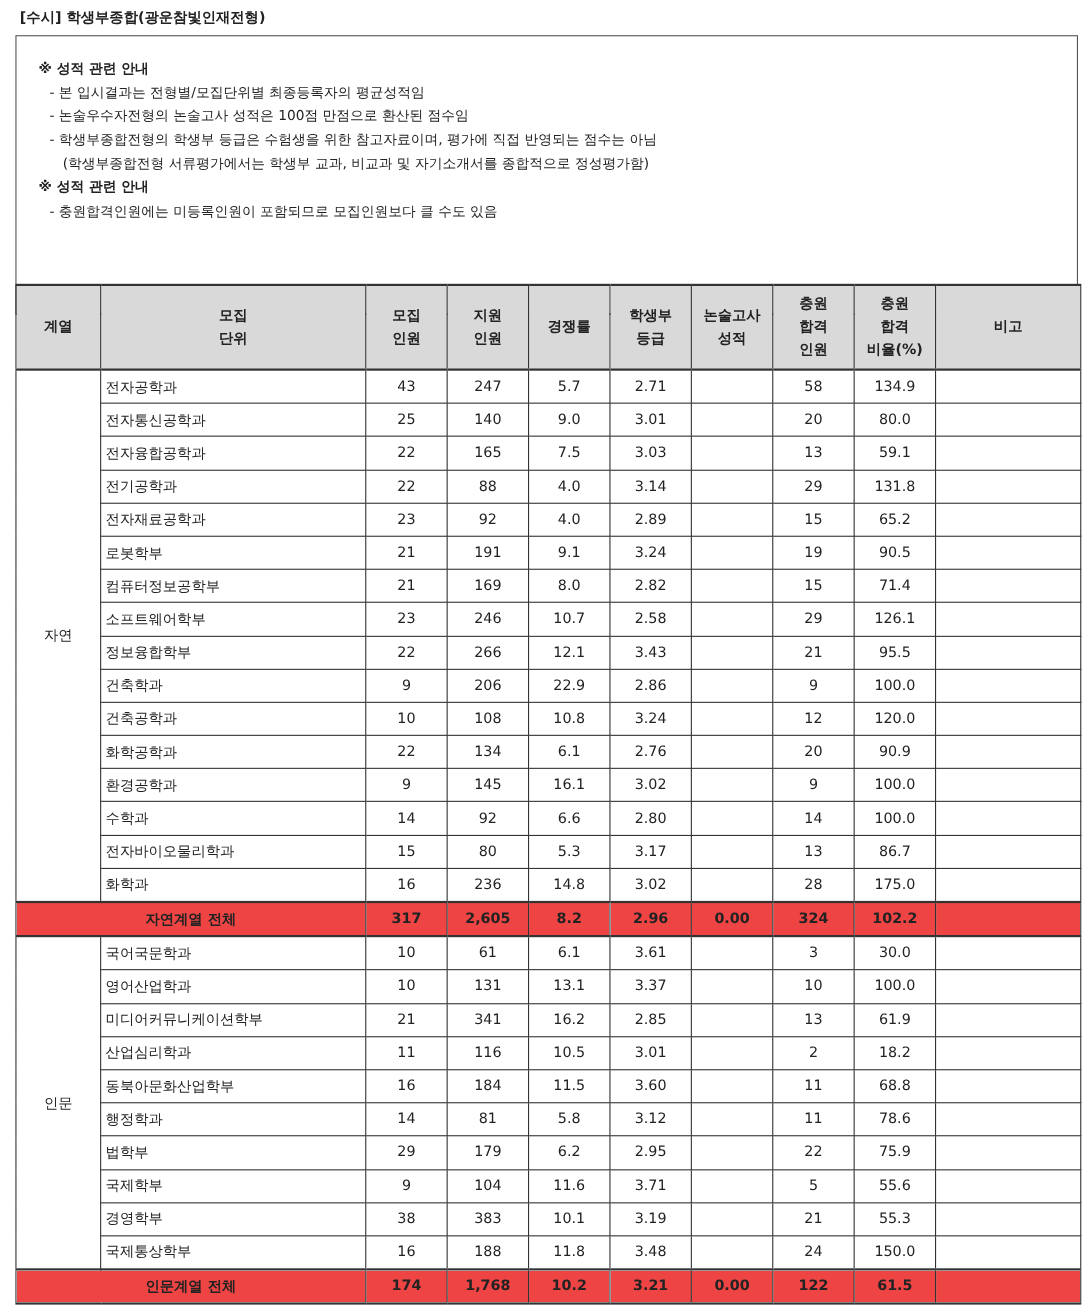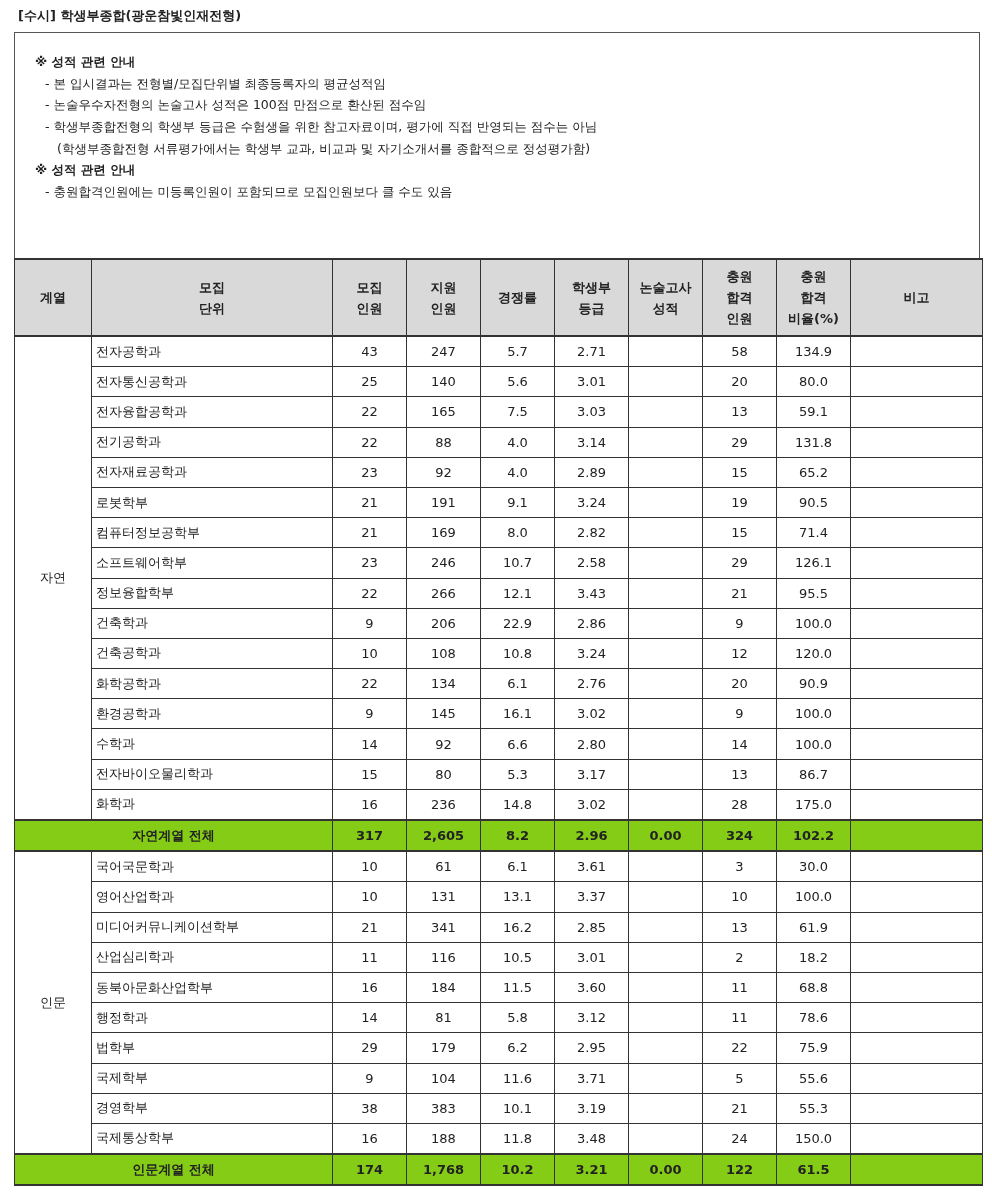--- a/index.html
+++ b/index.html
@@ -7,21 +7,21 @@
   .title{position:absolute;left:18px;top:7px;font-size:13px;font-weight:bold;letter-spacing:0;}
   .notice{position:absolute;left:14px;top:32px;width:966px;height:254px;border:1px solid #555;box-sizing:border-box;font-size:12.5px;}
   .notice .head{position:absolute;left:20px;font-weight:bold;}
   .notice .line{position:absolute;left:30px;}
   table{position:absolute;left:14px;top:258px;border-collapse:collapse;table-layout:fixed;font-size:13px;}
   td,th{border:1px solid #333;padding:0;text-align:center;vertical-align:middle;overflow:hidden;white-space:nowrap;}
   thead th{background:#d9d9d9;height:75px;font-weight:bold;font-size:13px;line-height:21px;border-top:2px solid #333;border-bottom:2px solid #333;}
   tbody td{height:29.2px;}
   td.unit{text-align:left;padding-left:4px;}
   td.grp{vertical-align:middle;margin-top:12px;}
-  tr.total td{background:#84cc16;font-weight:bold;border-top:2px solid #333;border-bottom:2px solid #333;}
+  tr.total td{background:#ef4444;font-weight:bold;border-top:2px solid #333;border-bottom:2px solid #333;}
 </style>
 </head>
 <body>
 
 <div class="title">[수시] 학생부종합(광운참빛인재전형)</div>
 
 <div class="notice">
   <div class="head" style="top:21px">※ 성적 관련 안내</div>
   <div class="line" style="top:43px">- 본 입시결과는 전형별/모집단위별 최종등록자의 평균성적임</div>
   <div class="line" style="top:64px">- 논술우수자전형의 논술고사 성적은 100점 만점으로 환산된 점수임</div>
@@ -68,21 +68,21 @@
         <td>2.71</td>
         <td></td>
         <td>58</td>
         <td>134.9</td>
         <td></td>
       </tr>
       <tr>
         <td class="unit">전자통신공학과</td>
         <td>25</td>
         <td>140</td>
-        <td>5.6</td>
+        <td>9.0</td>
         <td>3.01</td>
         <td></td>
         <td>20</td>
         <td>80.0</td>
         <td></td>
       </tr>
       <tr>
         <td class="unit">전자융합공학과</td>
         <td>22</td>
         <td>165</td>

